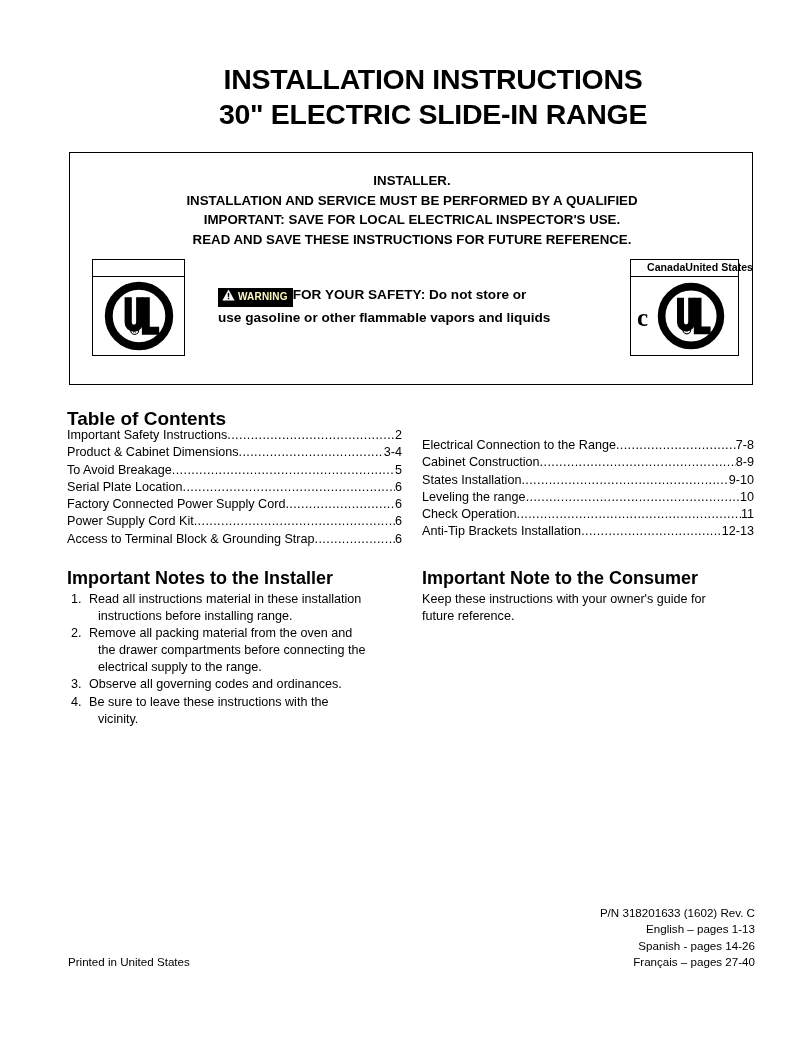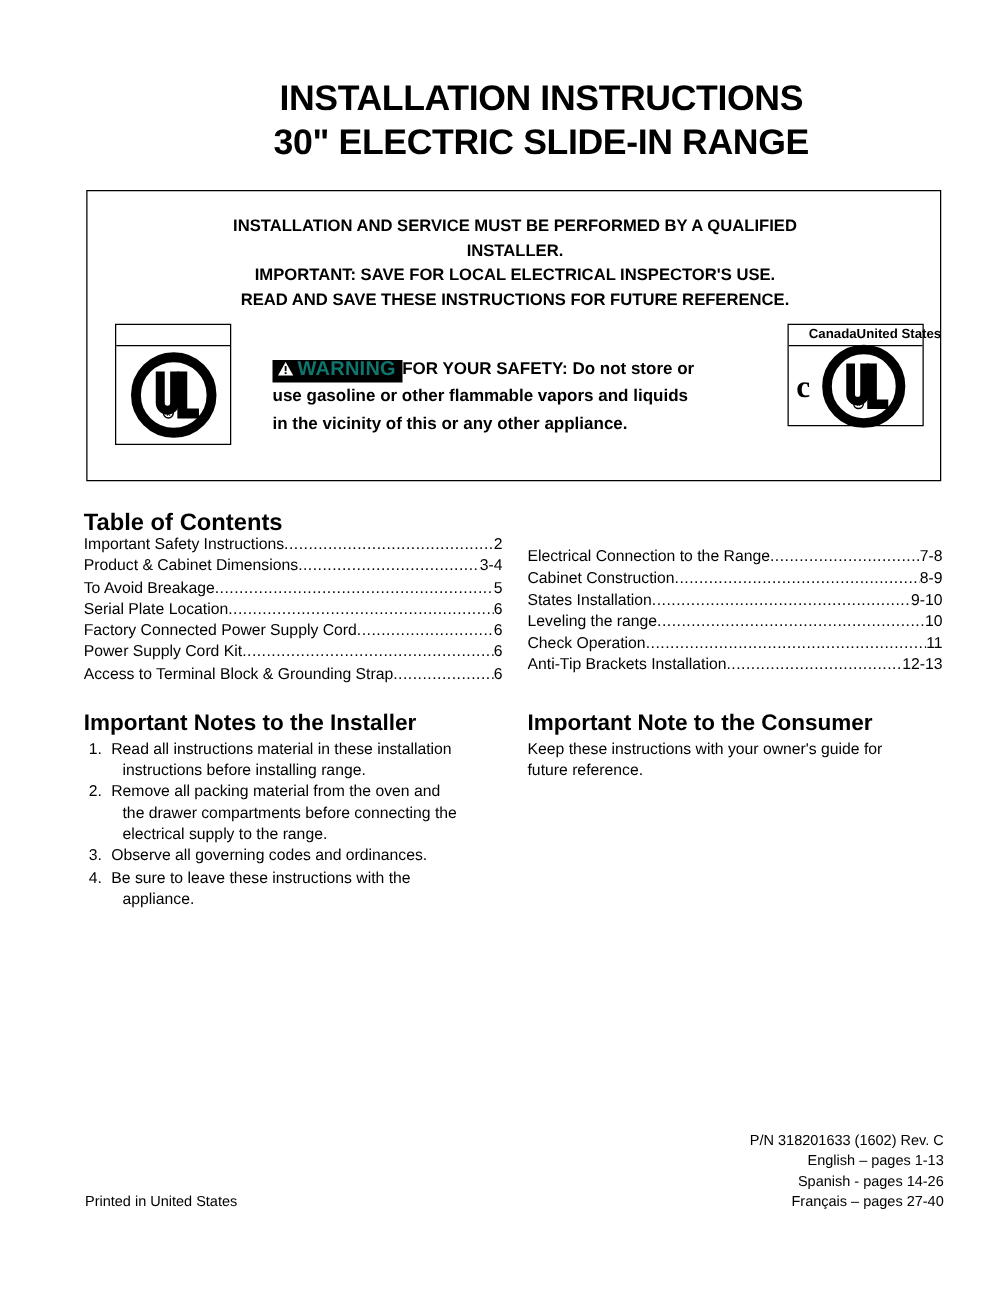--- a/index.html
+++ b/index.html
@@ -71,21 +71,21 @@
     height: 97px;
     border: 1.4px solid #000;
     box-sizing: border-box;
     background: #fff;
   }
   .logo-right {
     position: absolute;
     left: 560px;
     top: 106px;
     width: 109px;
-    height: 82px;
+    height: 97px;
     border: 1.4px solid #000;
     box-sizing: border-box;
     background: #fff;
   }
   .logo-caption {
     height: 17px;
     border-bottom: 1.4px solid #000;
     box-sizing: border-box;
     position: relative;
   }
@@ -128,25 +128,25 @@
     left: 148px;
     top: 131px;
     width: 400px;
     font-size: 13.6px;
     font-weight: bold;
     line-height: 21.5px;
   }
   .warn-badge {
     display: inline-block;
     background: #000;
-    color: #0f766e;
+    color: #fef9c3;
     padding: 1px 5px 2px 4px;
     vertical-align: -1px;
     line-height: 14px;
-    font-size: 16px;
+    font-size: 10px;
     letter-spacing: 0.2px;
   }
   .warn-badge .tri {
     display: inline-block;
     vertical-align: -1px;
     margin-right: 3px;
   }
 
   
   .toc {
@@ -250,22 +250,22 @@
 <div class="page">
 
   <div class="title-block">
     <div class="title-line">INSTALLATION INSTRUCTIONS</div>
     <div class="title-line">30" ELECTRIC SLIDE-IN RANGE</div>
   </div>
 
   <div class="frame-box">
 
     <div class="notice">
+      <div>INSTALLER.</div>
       <div>INSTALLATION AND SERVICE MUST BE PERFORMED BY A QUALIFIED</div>
-      <div>INSTALLER.</div>
       <div>IMPORTANT: SAVE FOR LOCAL ELECTRICAL INSPECTOR'S USE.</div>
       <div>READ AND SAVE THESE INSTRUCTIONS FOR FUTURE REFERENCE.</div>
     </div>
 
     <div class="logo-left">
       <div class="logo-caption">
         <span class="cap-text"></span>
       </div>
       <div class="logo-body">
         <svg class="ul-mark" width="72" height="72" viewBox="0 0 100 100">
@@ -278,21 +278,20 @@
       </div>
     </div>
 
     <div class="warn-block">
       <span class="warn-badge"><span class="tri"><svg width="13" height="12" viewBox="0 0 14 13">
               <path d="M7 0.6 L13.6 12.4 L0.4 12.4 Z" fill="#fff"></path>
               <rect x="6.2" y="4.2" width="1.6" height="4.4" fill="#000"></rect>
               <rect x="6.2" y="9.5" width="1.6" height="1.6" fill="#000"></rect>
             </svg></span><span>WARNING</span></span><span>FOR YOUR SAFETY: Do not store or</span><br>
       <span>use gasoline or other flammable vapors and liquids</span><br>
-      <span>in the vicinity of this or any other appliance.</span>
     </div>
 
     <div class="logo-right">
       <div class="logo-caption">
         <span class="cap-text">CanadaUnited States</span>
       </div>
       <div class="logo-body">
         <span class="c-letter">c</span>
         <svg class="ul-mark shifted" width="70" height="70" viewBox="0 0 100 100">
           <circle cx="50" cy="50" r="42" fill="none" stroke="#000" stroke-width="11"></circle>
@@ -391,21 +390,21 @@
       <div class="note-item">
         <span class="note-num">2.</span>
         <span class="note-text"><span>Remove all packing material from the oven and</span><span class="cont">the drawer compartments before connecting the</span><span class="cont">electrical supply to the range.</span></span>
       </div>
       <div class="note-item">
         <span class="note-num">3.</span>
         <span class="note-text"><span>Observe all governing codes and ordinances.</span></span>
       </div>
       <div class="note-item">
         <span class="note-num">4.</span>
-        <span class="note-text"><span>Be sure to leave these instructions with the</span><span class="cont">appliance.</span></span>
+        <span class="note-text"><span>Be sure to leave these instructions with the</span><span class="cont">vicinity.</span></span>
       </div>
     </div>
   </div>
 
   <div class="notes-right">
     <div class="notes-heading">Important Note to the Consumer</div>
     <div class="notes-body">
       <div>Keep these instructions with your owner's guide for</div>
       <div>future reference.</div>
     </div>

